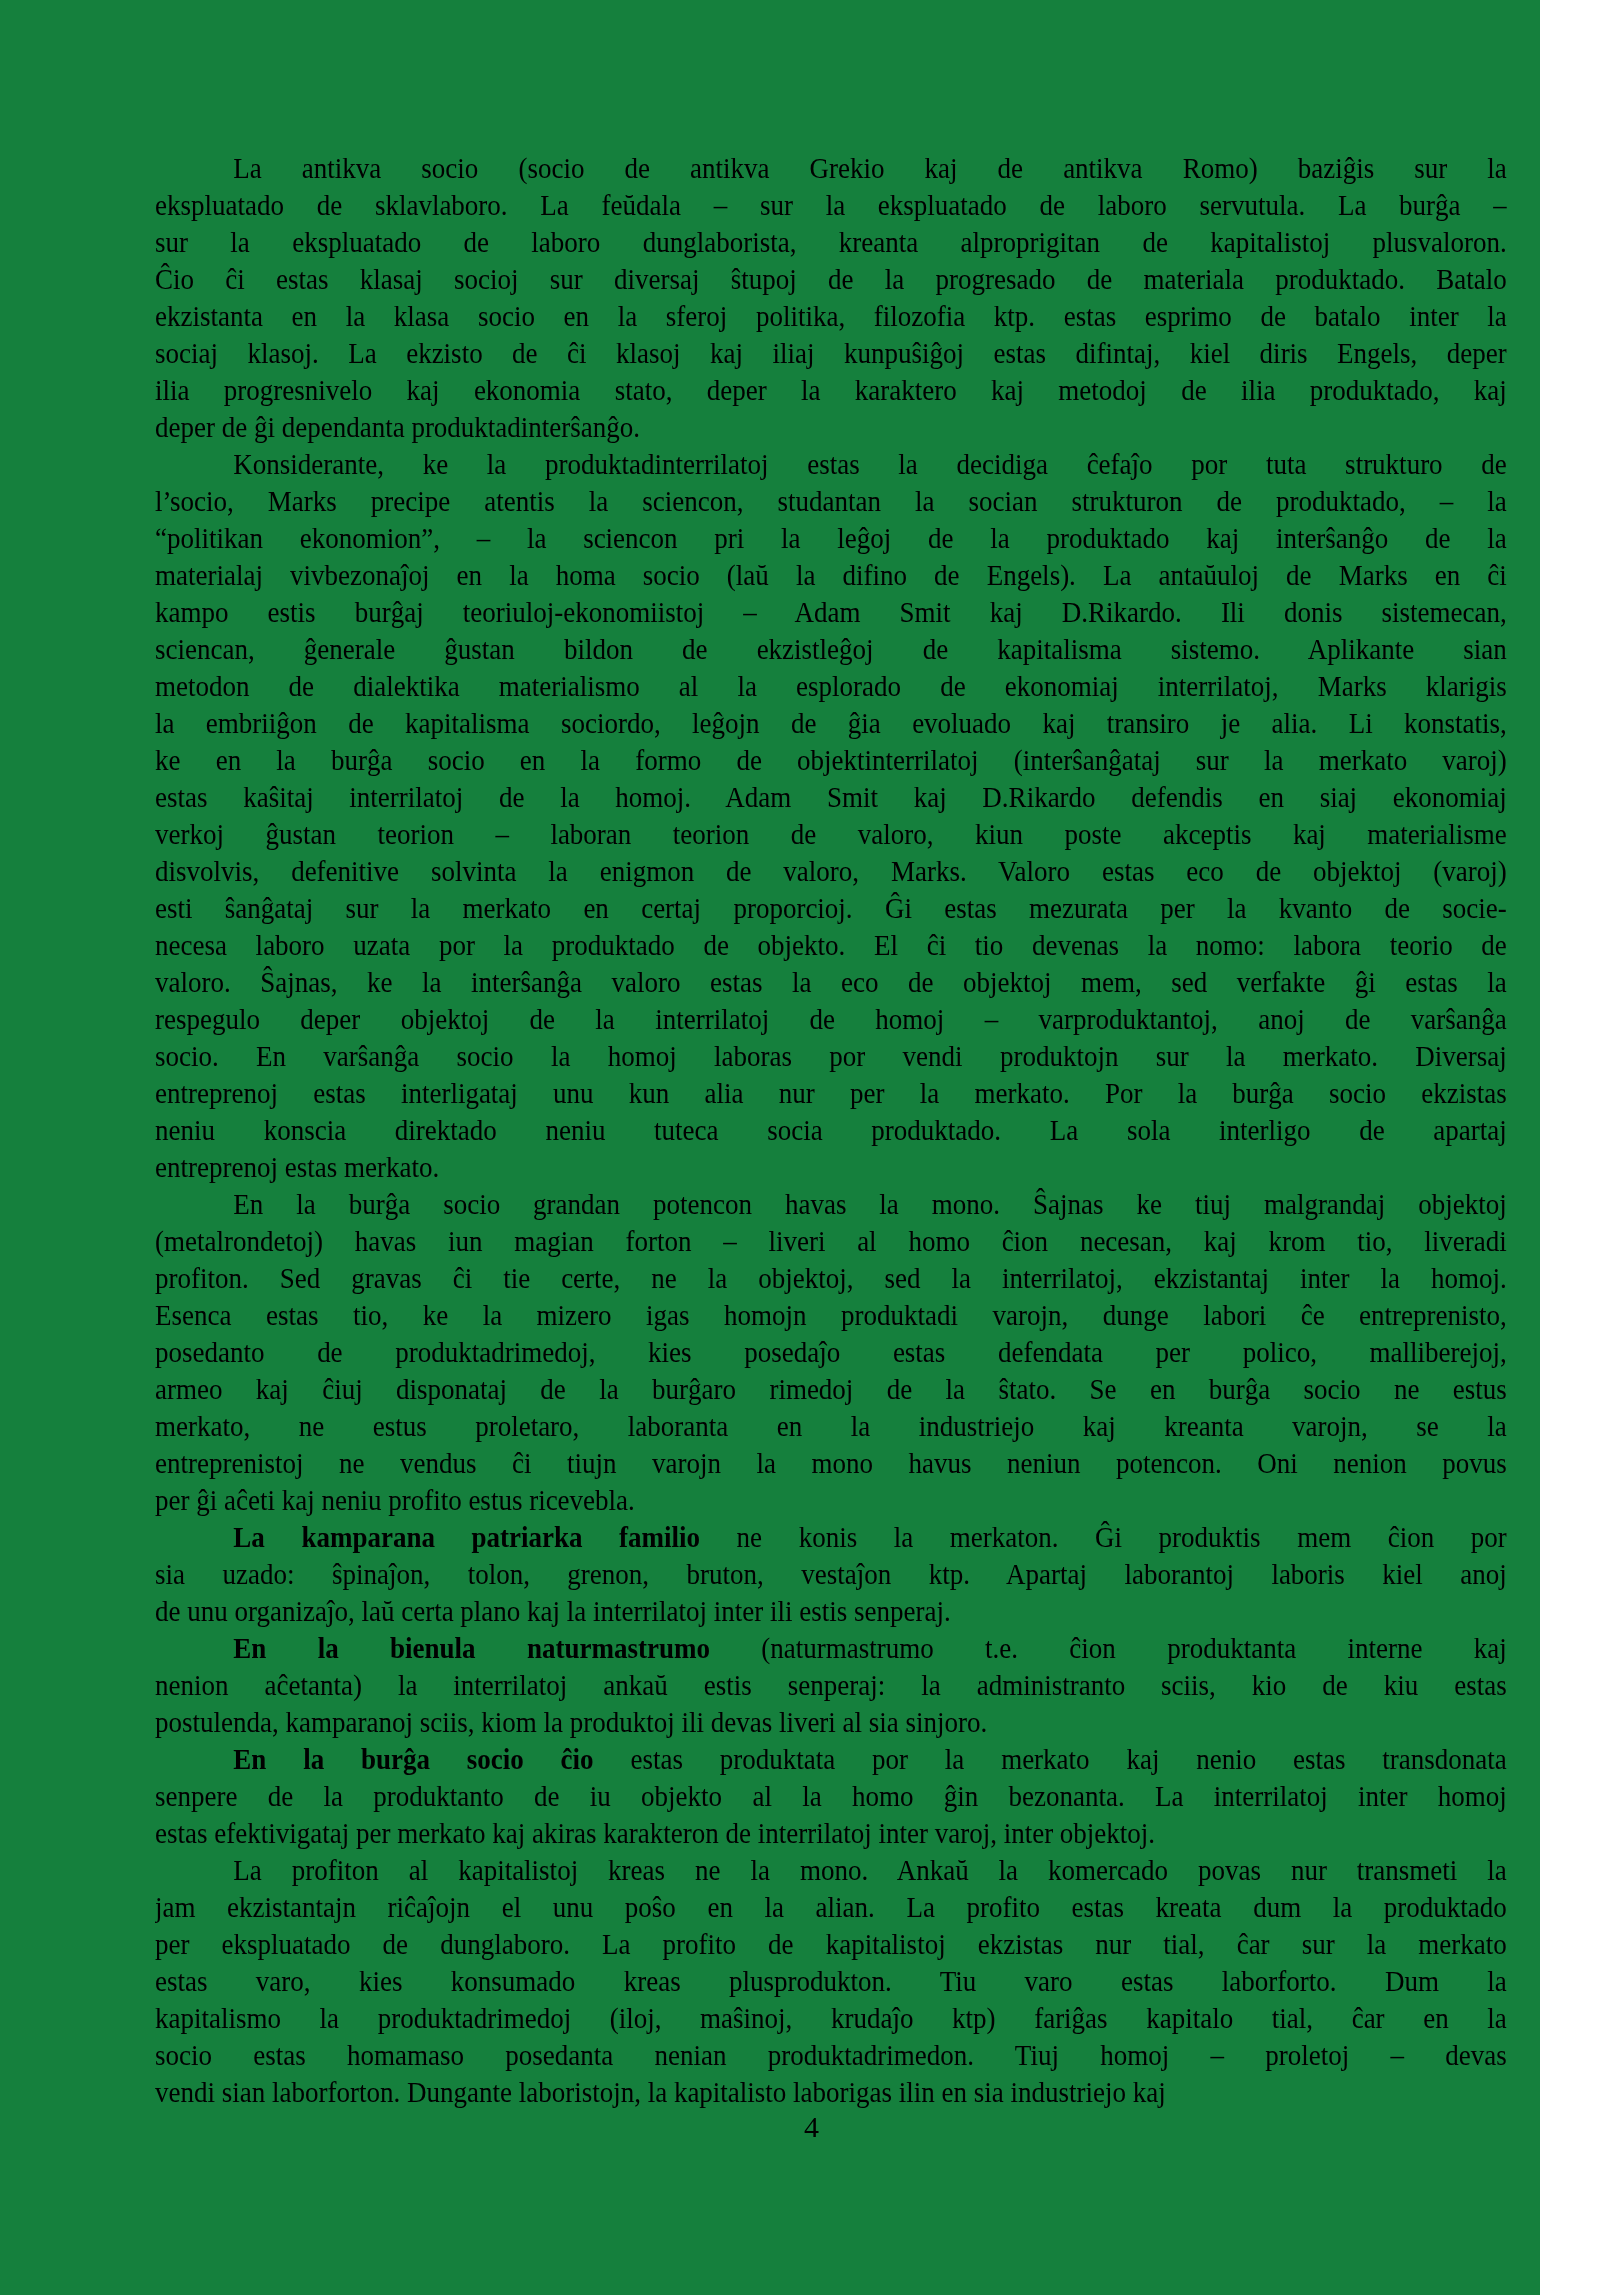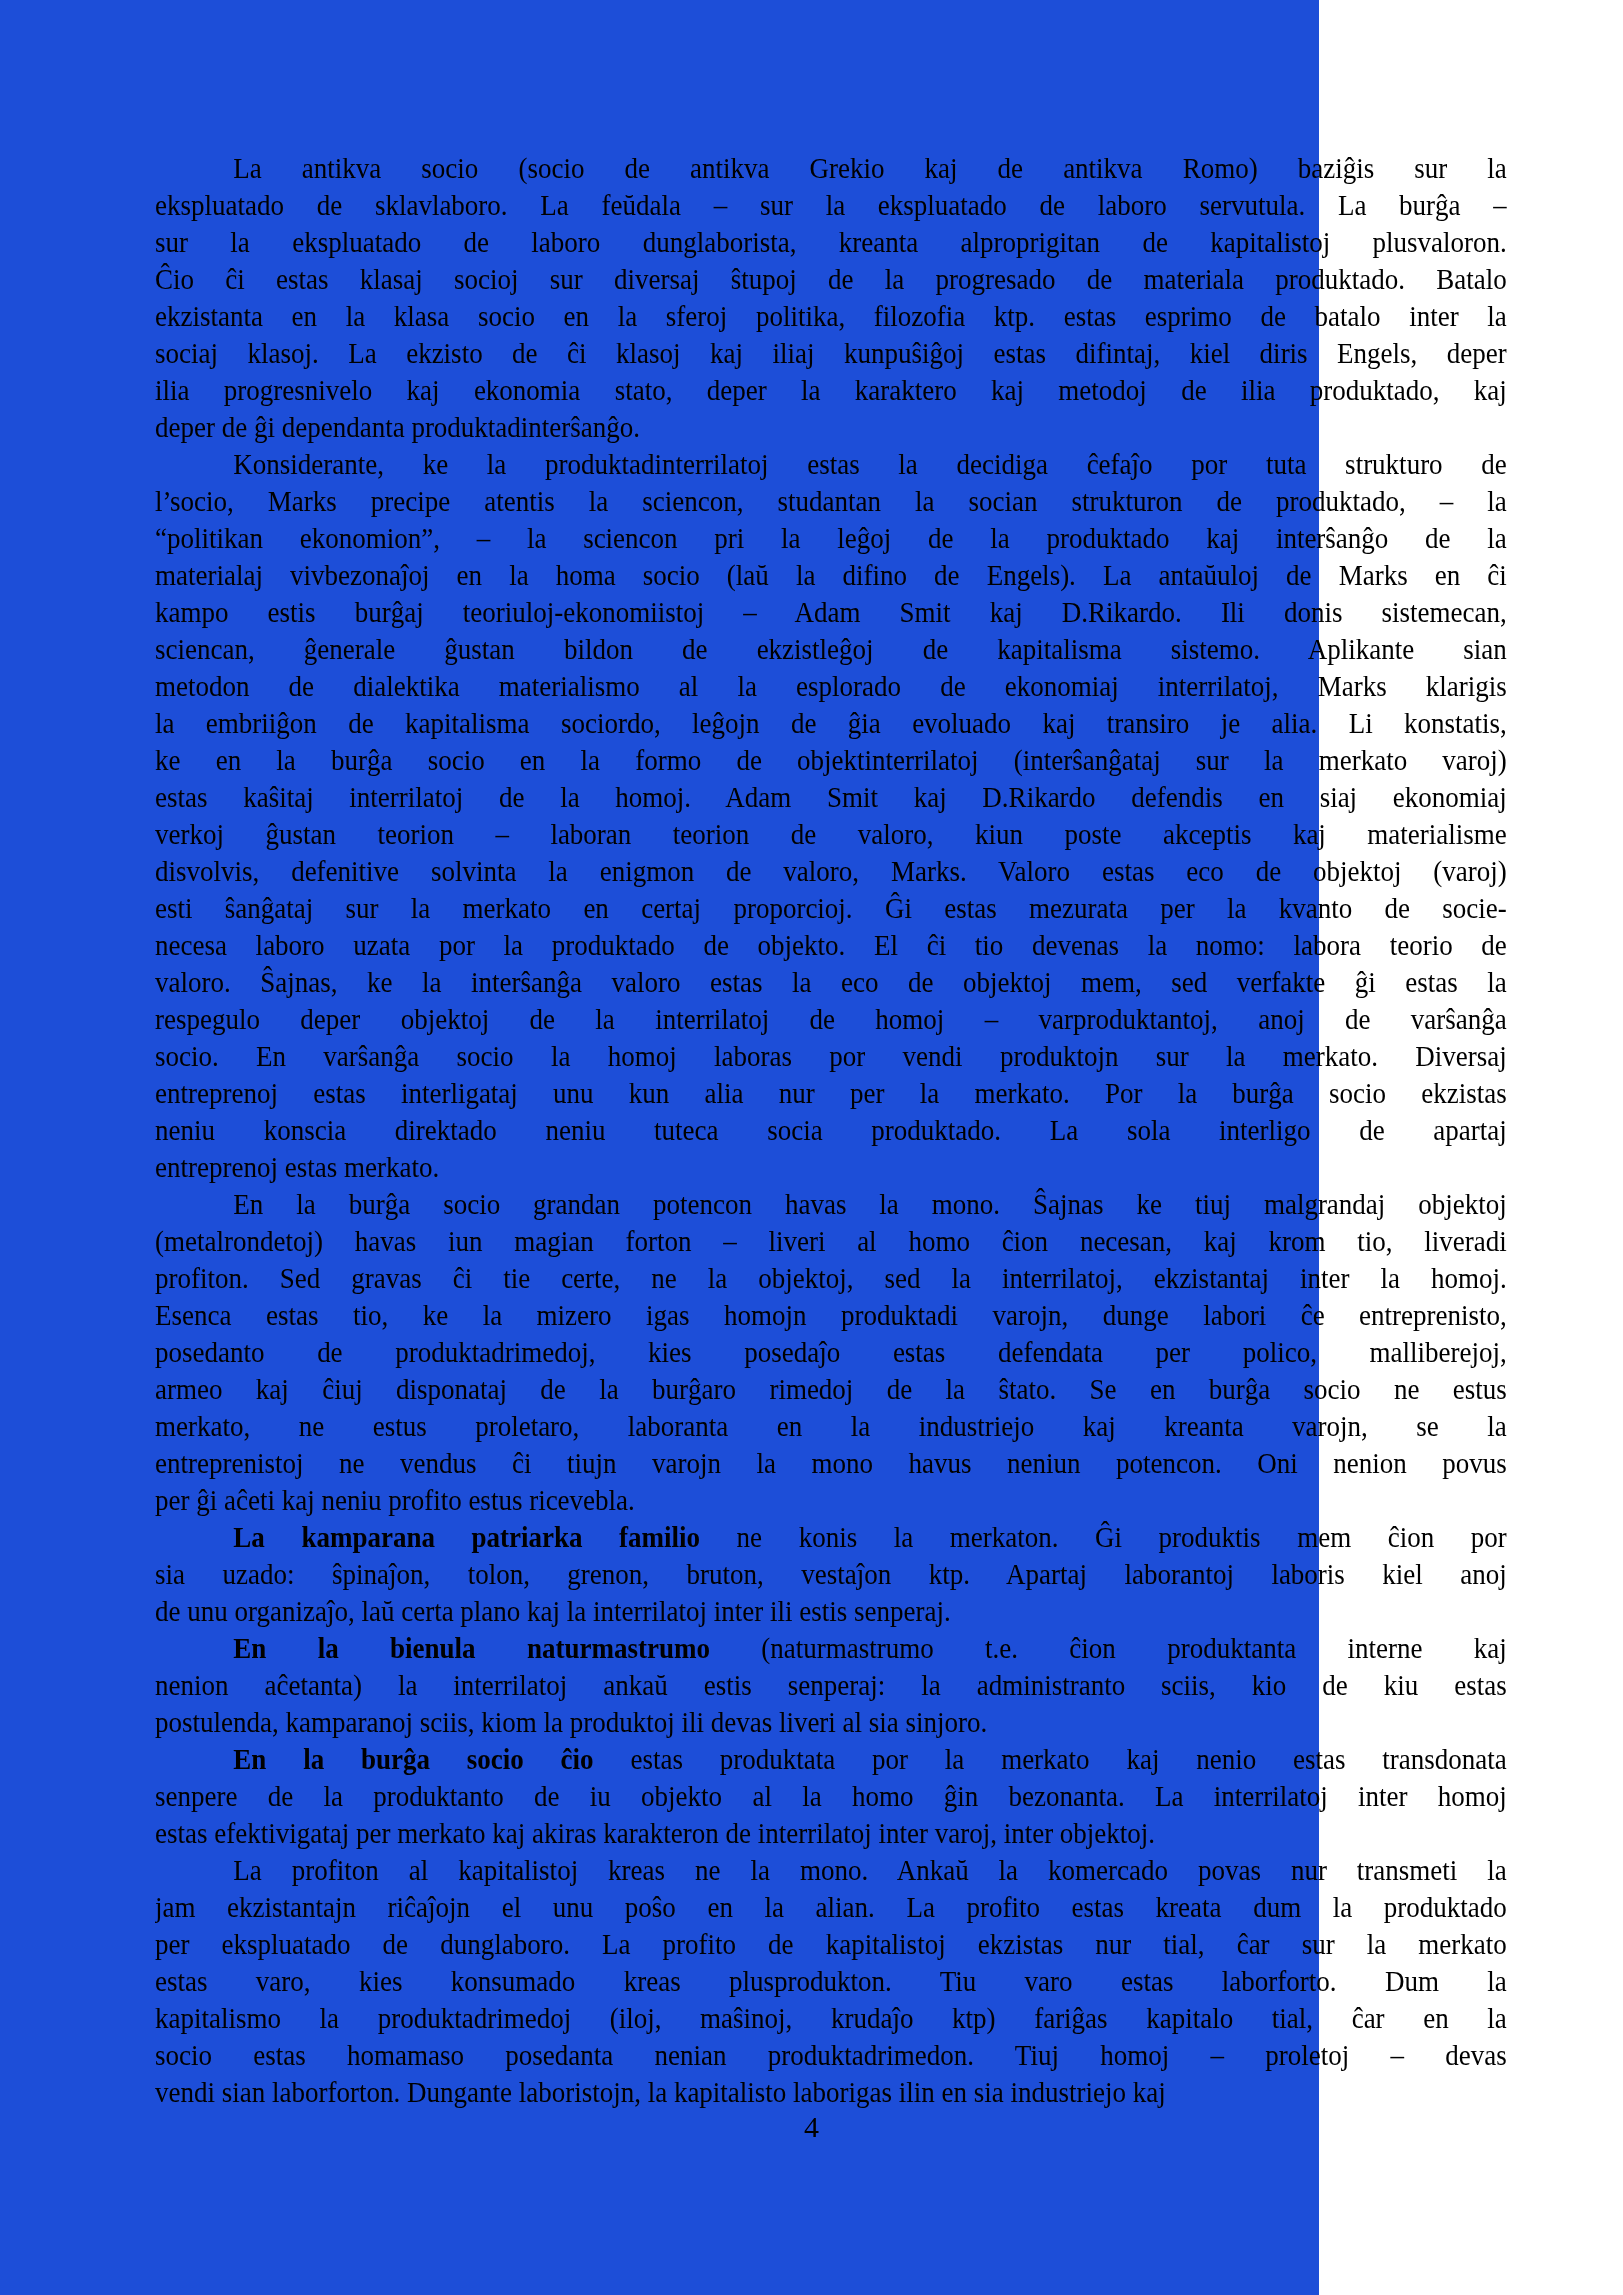--- a/index.html
+++ b/index.html
@@ -8,23 +8,23 @@
     height: 2295px;
     background: #ffffff;
     color: #000000;
     position: relative;
     font-family: "Liberation Serif", "DejaVu Serif", serif;
     overflow: hidden;
   }
   .page {
     position: absolute;
     left: 0; top: 0;
-    width: 1319px;
+    width: 1540px;
     height: 2295px;
-    background: #1d4ed8;
+    background: #15803d;
   }
   .text-body {
     position: absolute;
     left: 155px;
     top: 149px;
     width: 1502px;
     transform: scaleX(0.9);
     transform-origin: 0 0;
     font-size: 30px;
     line-height: 37px;

